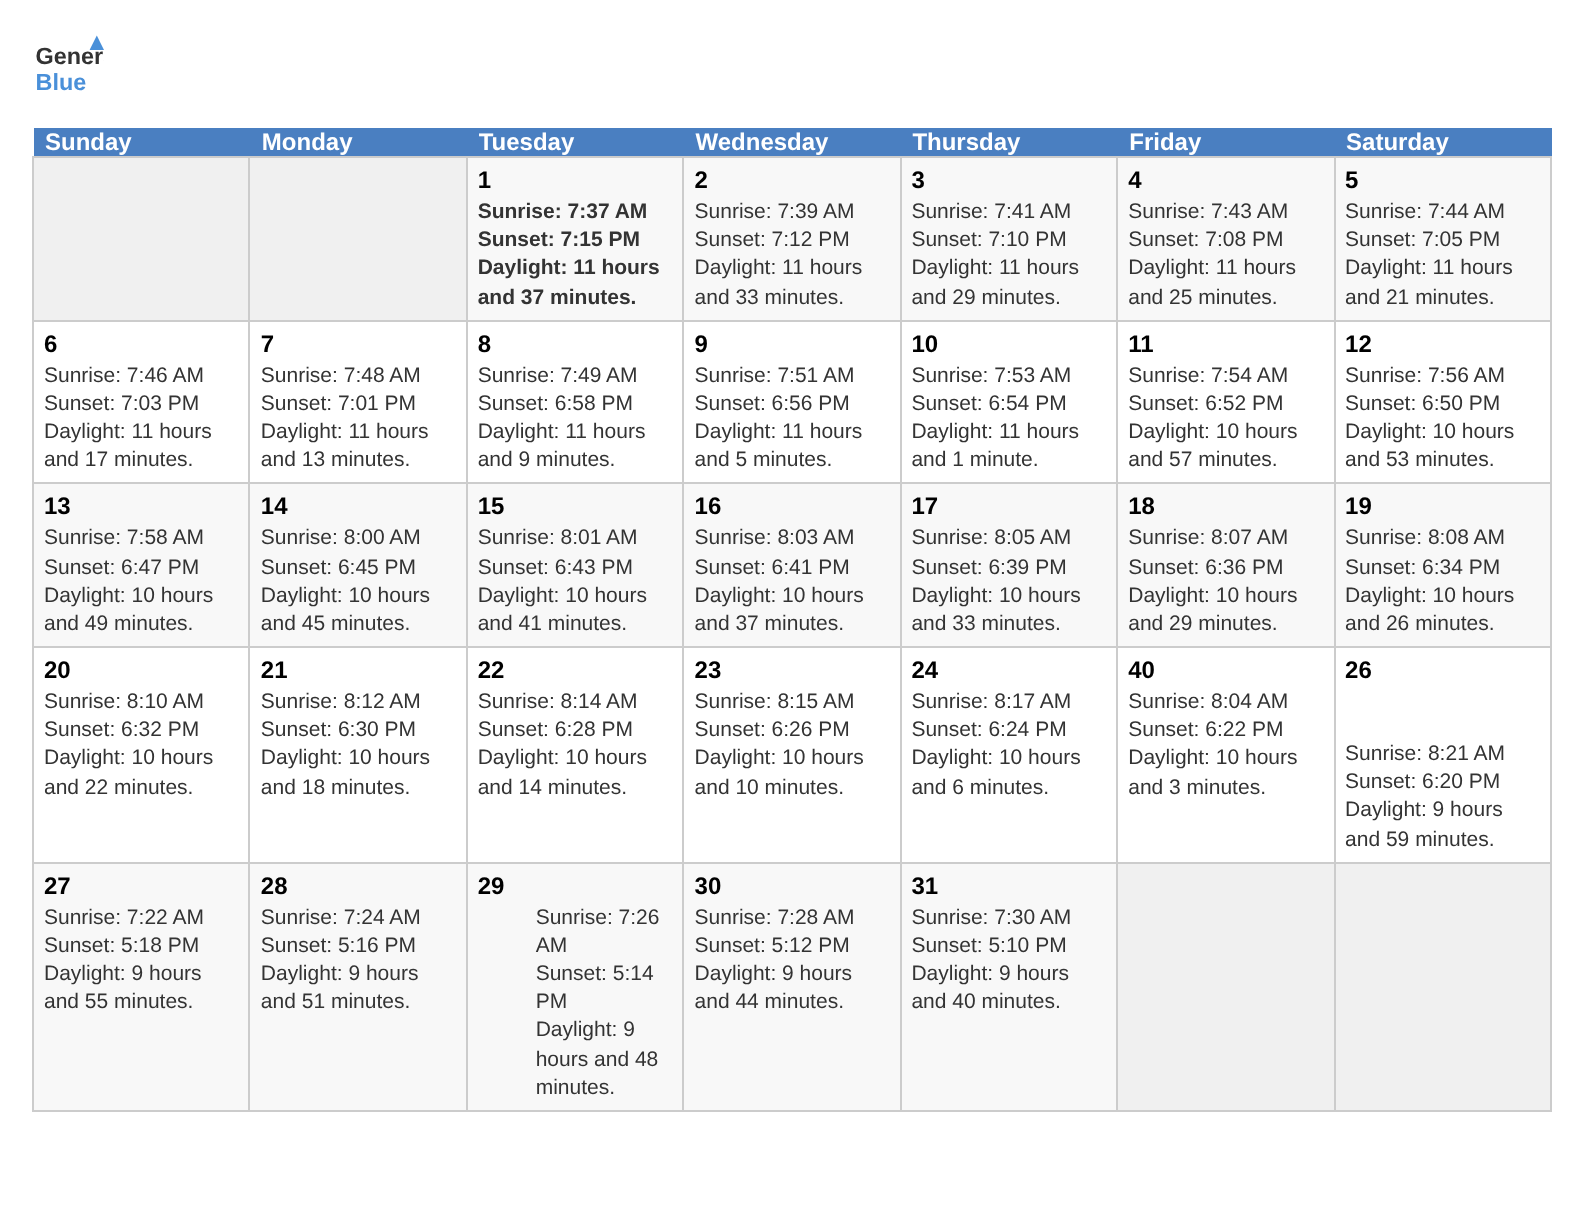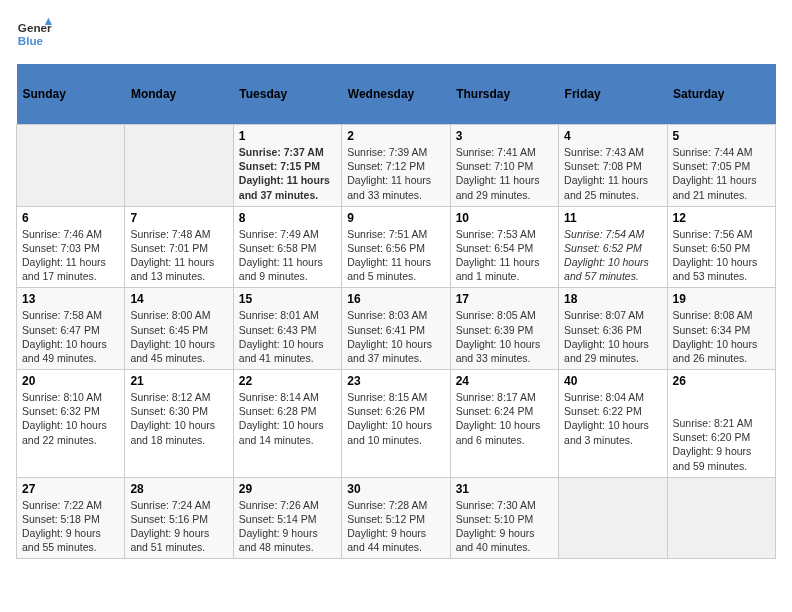--- a/index.html
+++ b/index.html
@@ -38,22 +38,22 @@
       font-size: 14px;
       color: #555;
     }
     table {
       width: 100%;
       border-collapse: collapse;
       font-size: 11px;
     }
     thead th {
       background-color: #4a7fc1;
-      color: #000000;
-      padding: 23px 6px;
+      color: #ffffff;
+      padding: 0 6px;
       text-align: left;
       font-size: 12px;
       font-weight: bold;
     }
     tbody td {
       border: 1px solid #ccc;
       vertical-align: top;
       padding: 4px 5px;
       width: 107px;
       height: 80px;
@@ -167,21 +167,21 @@
 Daylight: 11 hours and 5 minutes.</div>
         </td>
         <td>
           <span class="day-num">10</span>
           <div class="day-info" style="white-space: pre-line;">Sunrise: 7:53 AM
 Sunset: 6:54 PM
 Daylight: 11 hours and 1 minute.</div>
         </td>
         <td>
           <span class="day-num">11</span>
-          <div class="day-info" style="white-space: pre-line; font-style: italic;">Sunrise: 7:54 AM
+          <div class="day-info" style="white-space: pre-line;">Sunrise: 7:54 AM
 Sunset: 6:52 PM
 Daylight: 10 hours and 57 minutes.</div>
         </td>
         <td>
           <span class="day-num">12</span>
           <div class="day-info" style="white-space: pre-line;">Sunrise: 7:56 AM
 Sunset: 6:50 PM
 Daylight: 10 hours and 53 minutes.</div>
         </td>
       </tr>
@@ -281,21 +281,21 @@
 Daylight: 9 hours and 55 minutes.</div>
         </td>
         <td>
           <span class="day-num">28</span>
           <div class="day-info" style="white-space: pre-line;">Sunrise: 7:24 AM
 Sunset: 5:16 PM
 Daylight: 9 hours and 51 minutes.</div>
         </td>
         <td>
           <span class="day-num">29</span>
-          <div class="day-info" style="white-space: pre-line;">Sunrise: 7:26 AM
+          <div class="day-info" style="white-space: pre-line; margin-left: 29px;">Sunrise: 7:26 AM
 Sunset: 5:14 PM
 Daylight: 9 hours and 48 minutes.</div>
         </td>
         <td>
           <span class="day-num">30</span>
           <div class="day-info" style="white-space: pre-line;">Sunrise: 7:28 AM
 Sunset: 5:12 PM
 Daylight: 9 hours and 44 minutes.</div>
         </td>
         <td>

